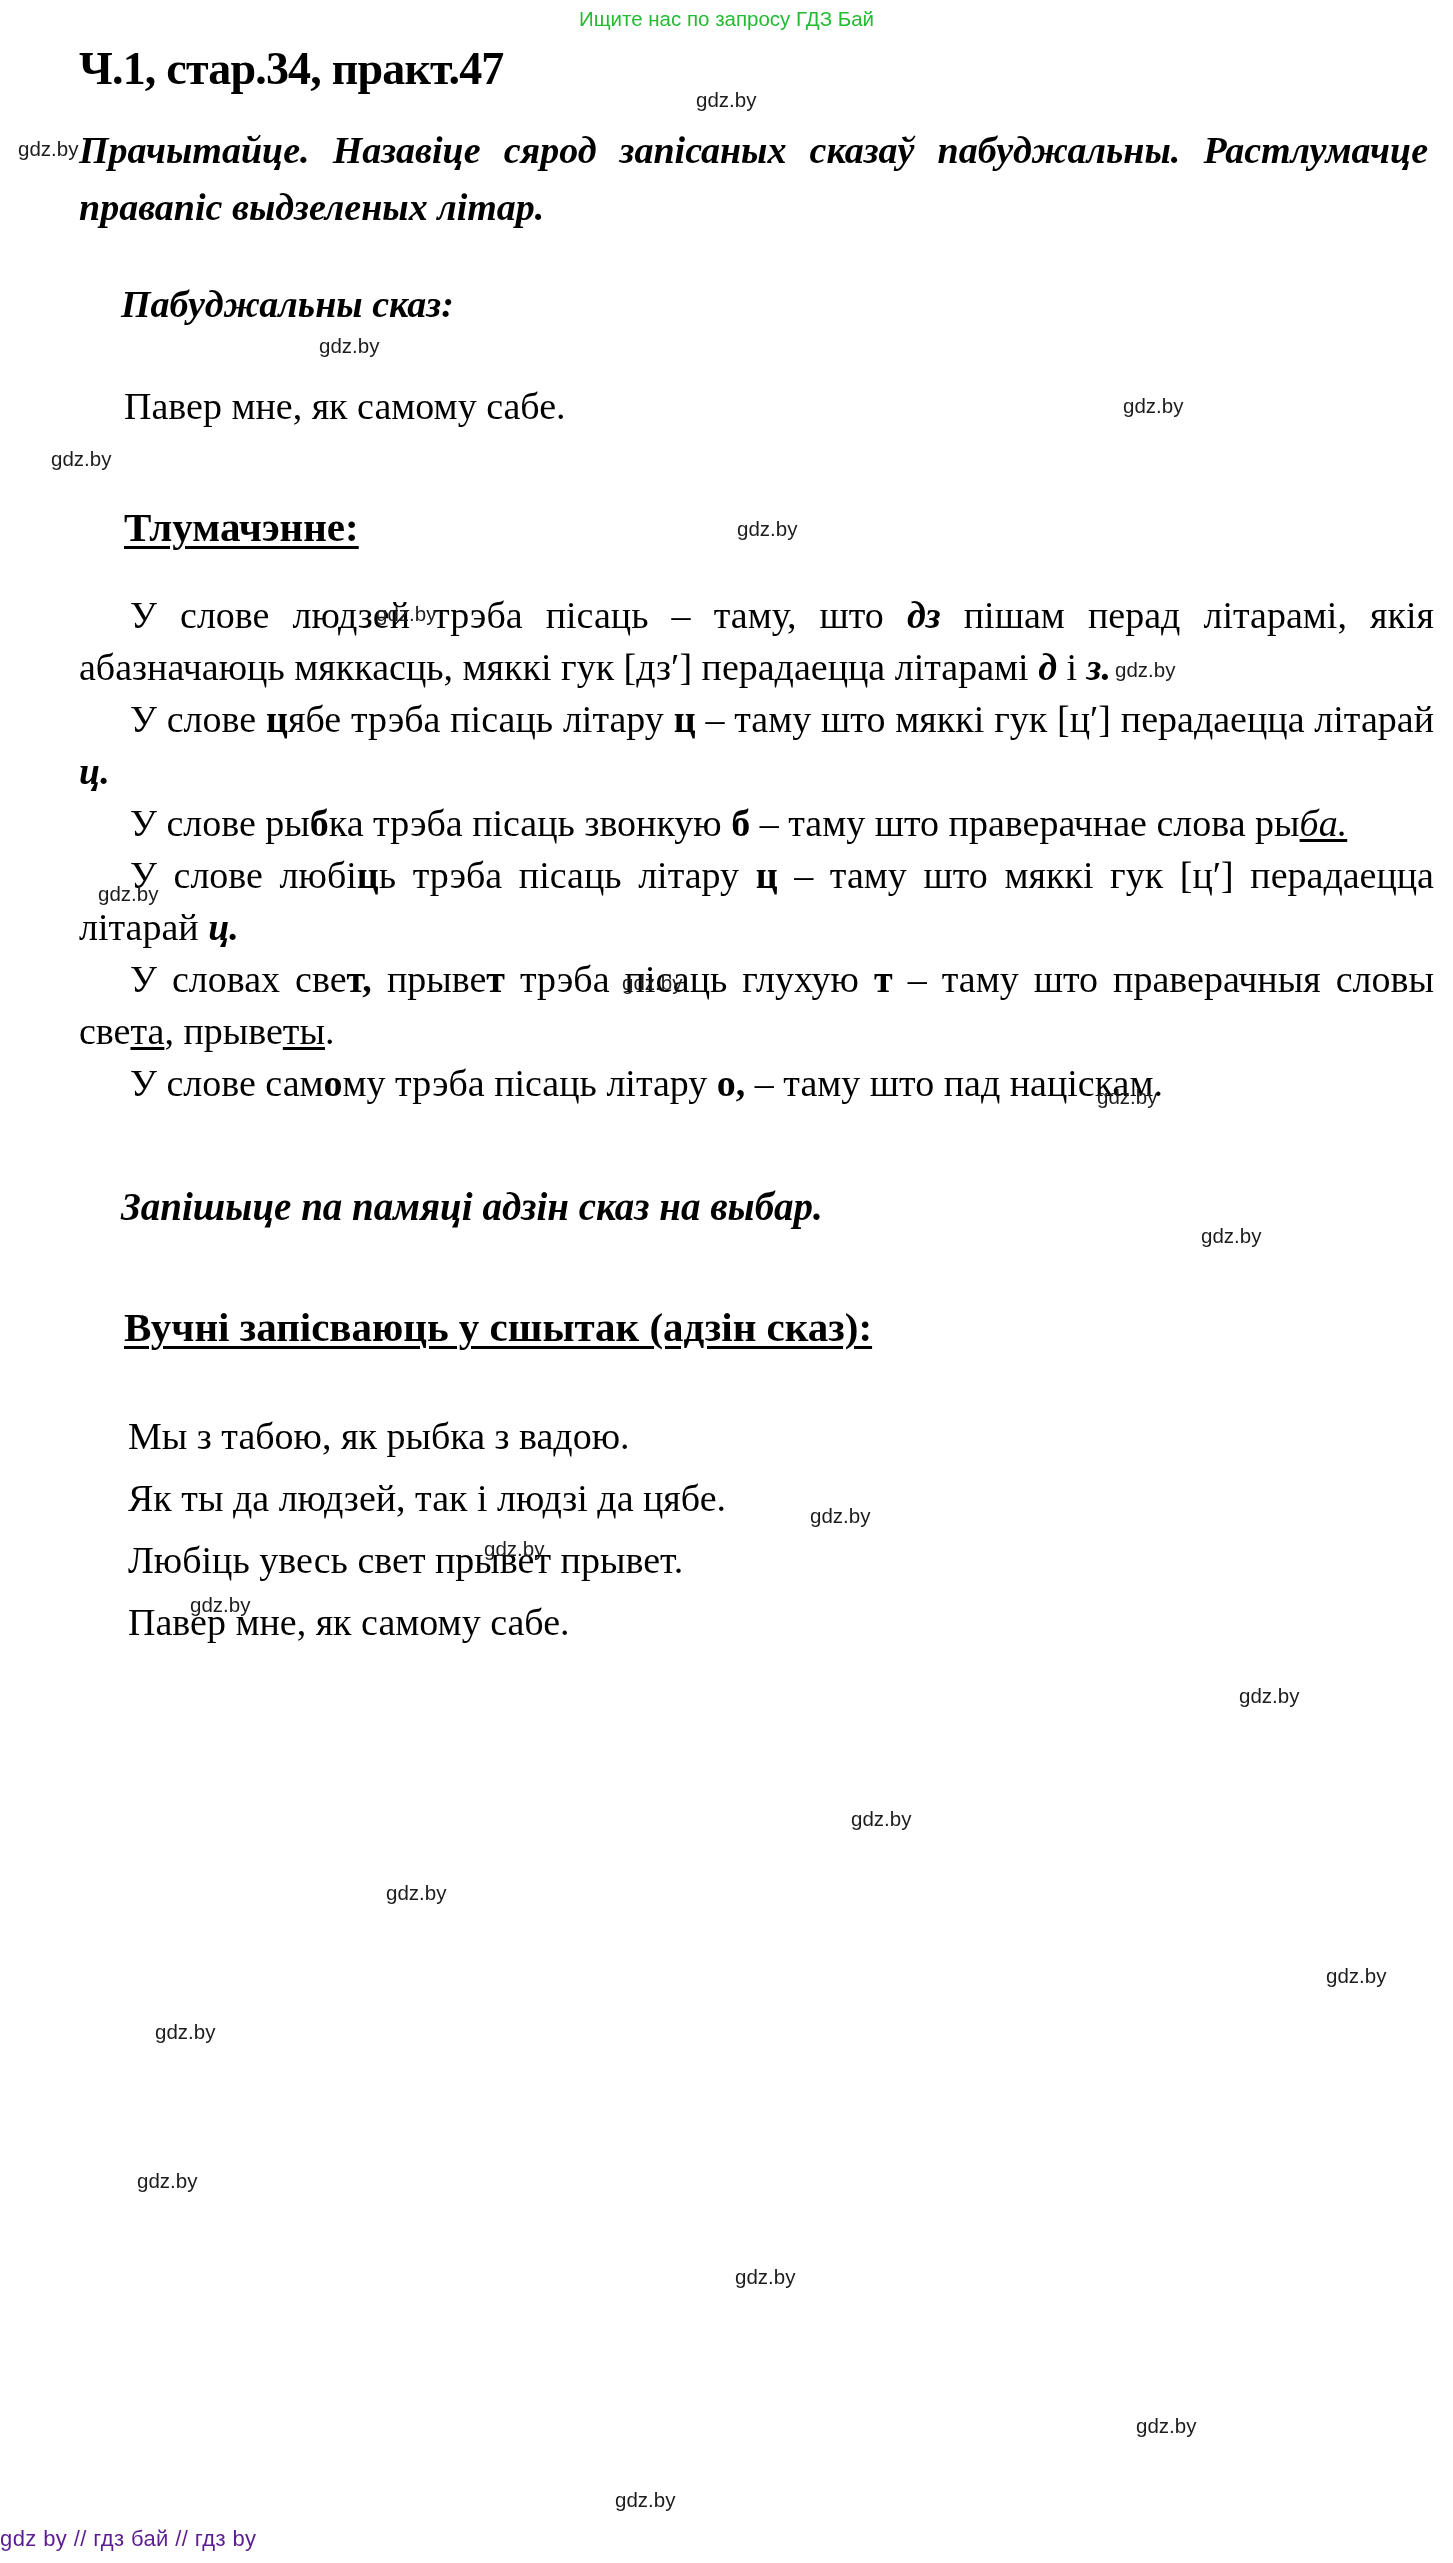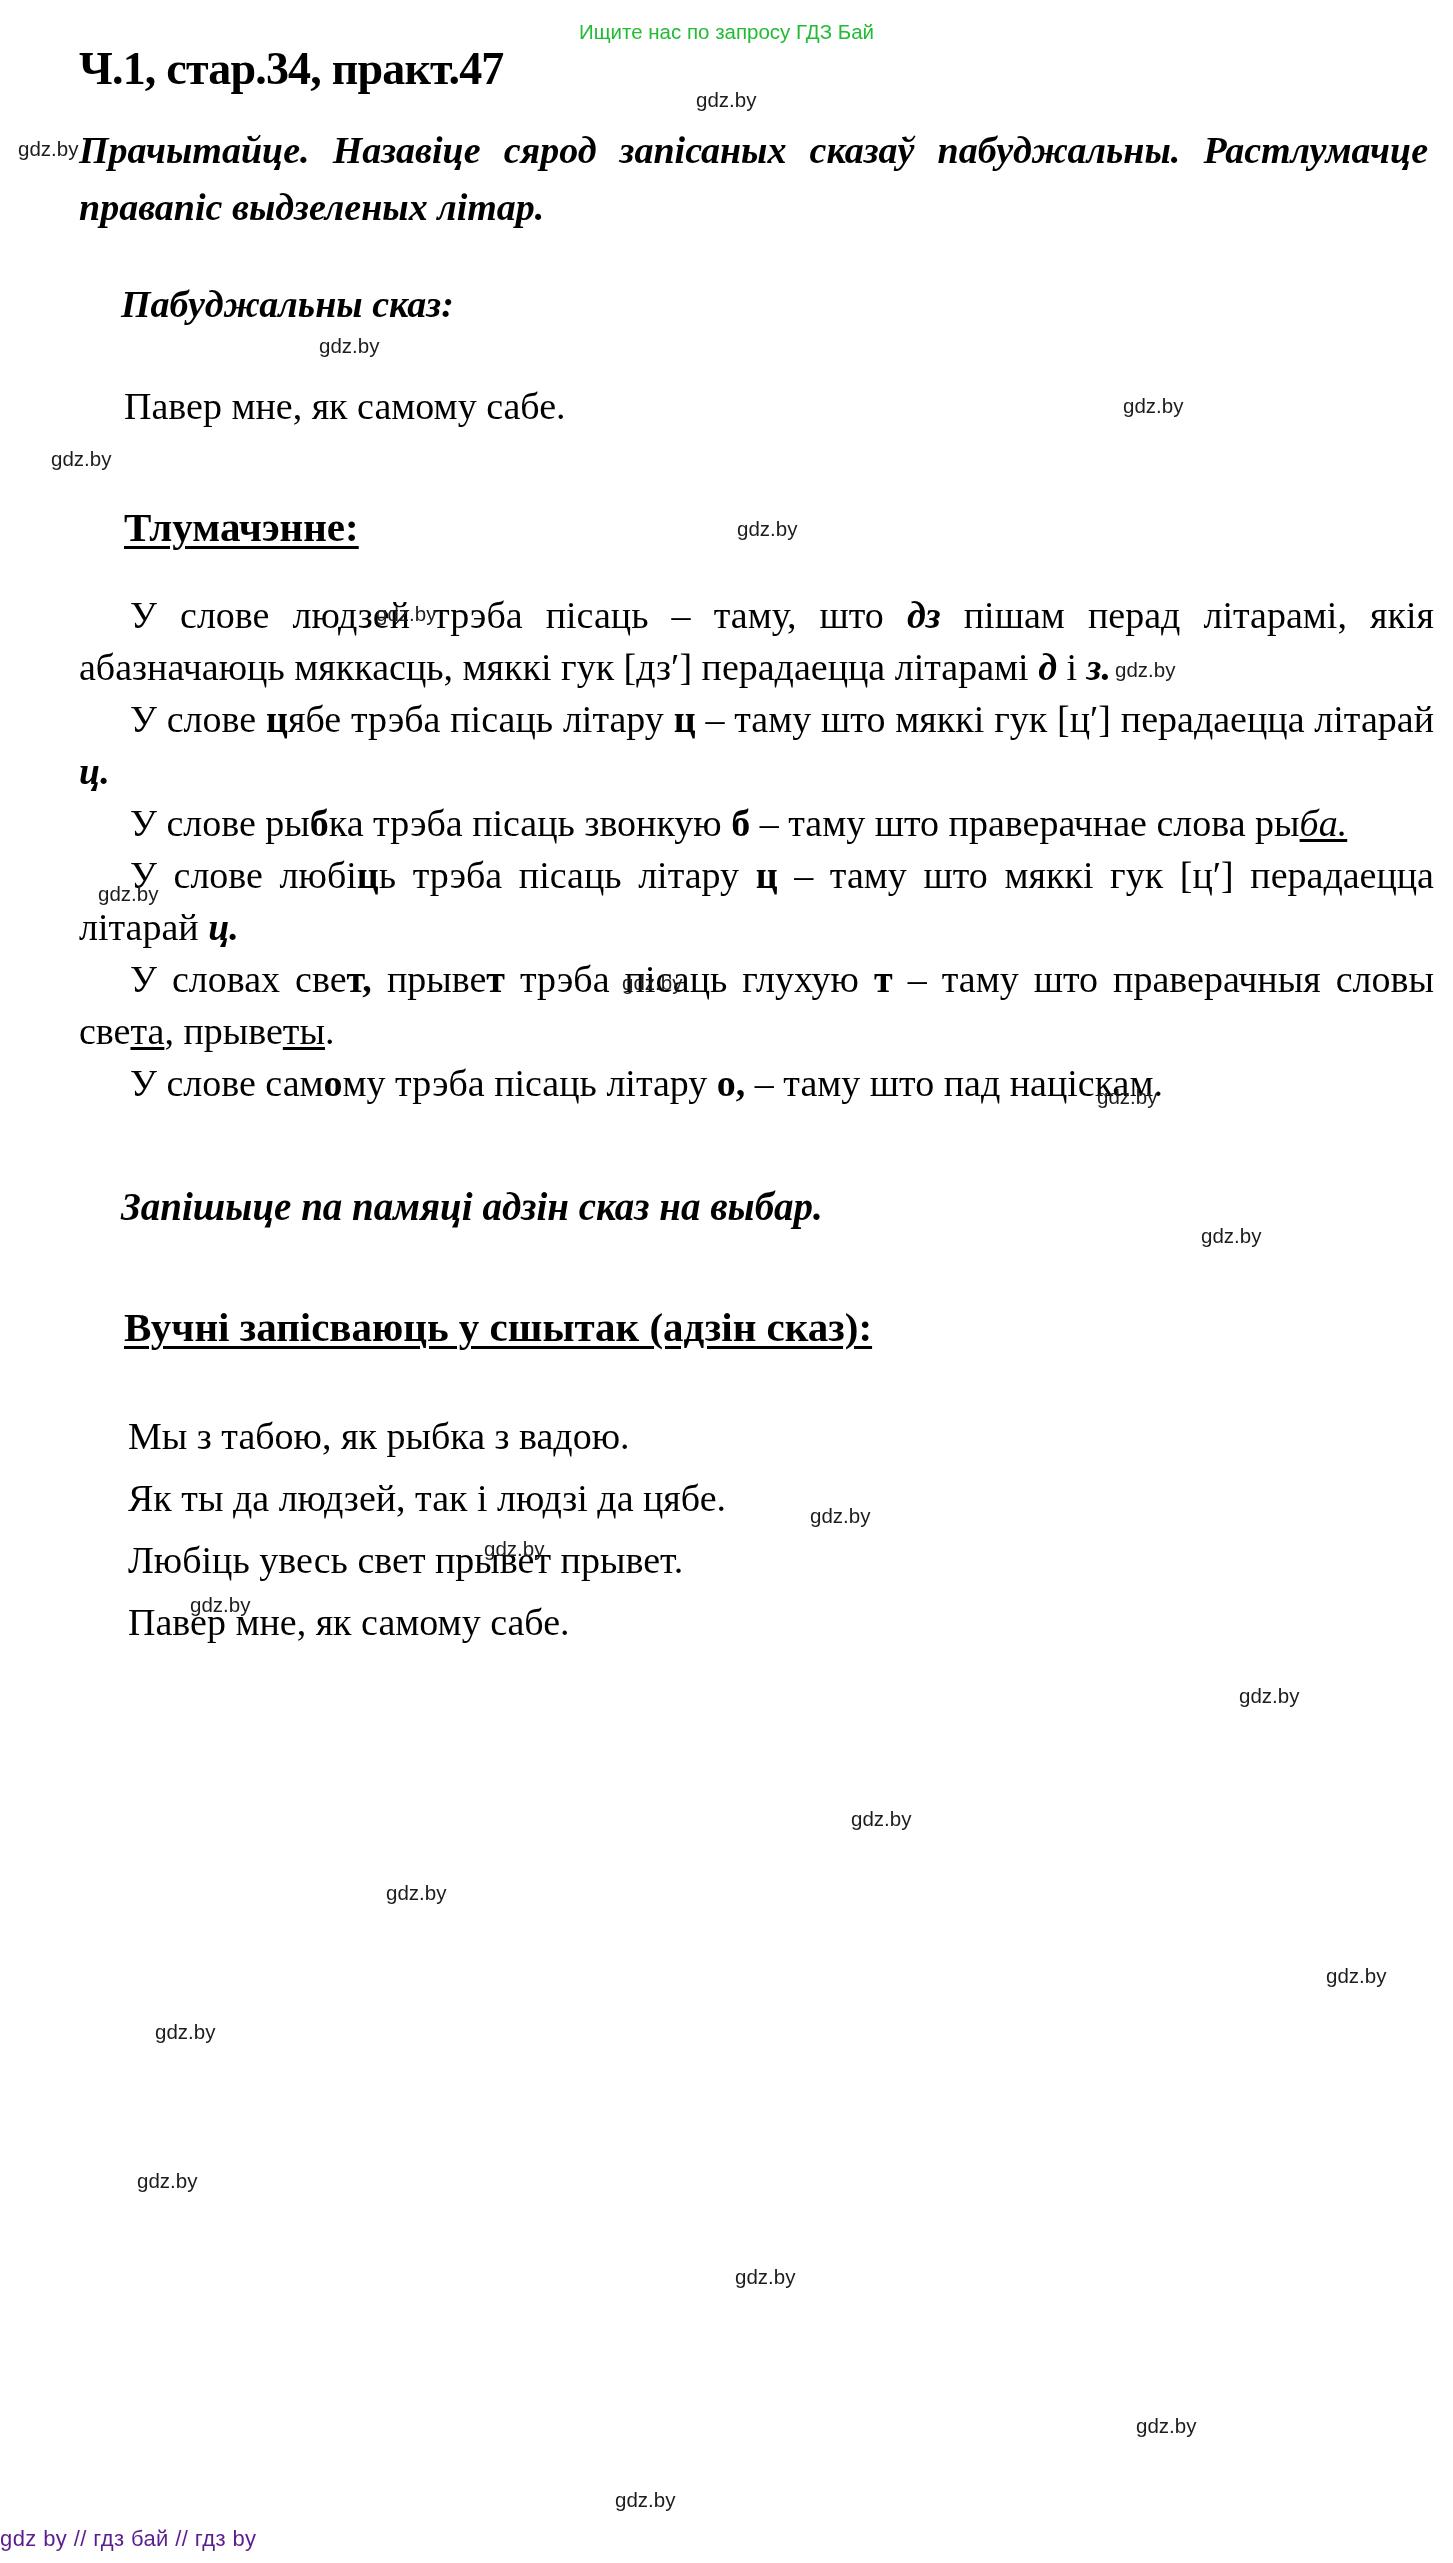--- a/index.html
+++ b/index.html
@@ -21,21 +21,21 @@
     width: 1453px;
     min-height: 2563px;
     box-sizing: border-box;
     padding: 0 36px 0 36px;
   }
 
   
   .promo-bar {
     width: 100%;
     text-align: center;
-    padding-top: 20px;
+    padding-top: 7px;
     height: 28px;
     box-sizing: border-box;
   }
   .promo-text {
     font-family: "Liberation Sans", "DejaVu Sans", sans-serif;
     font-size: 20.5px;
     line-height: 24.6px;
     color: #22bb33;
     letter-spacing: 0px;
   }

